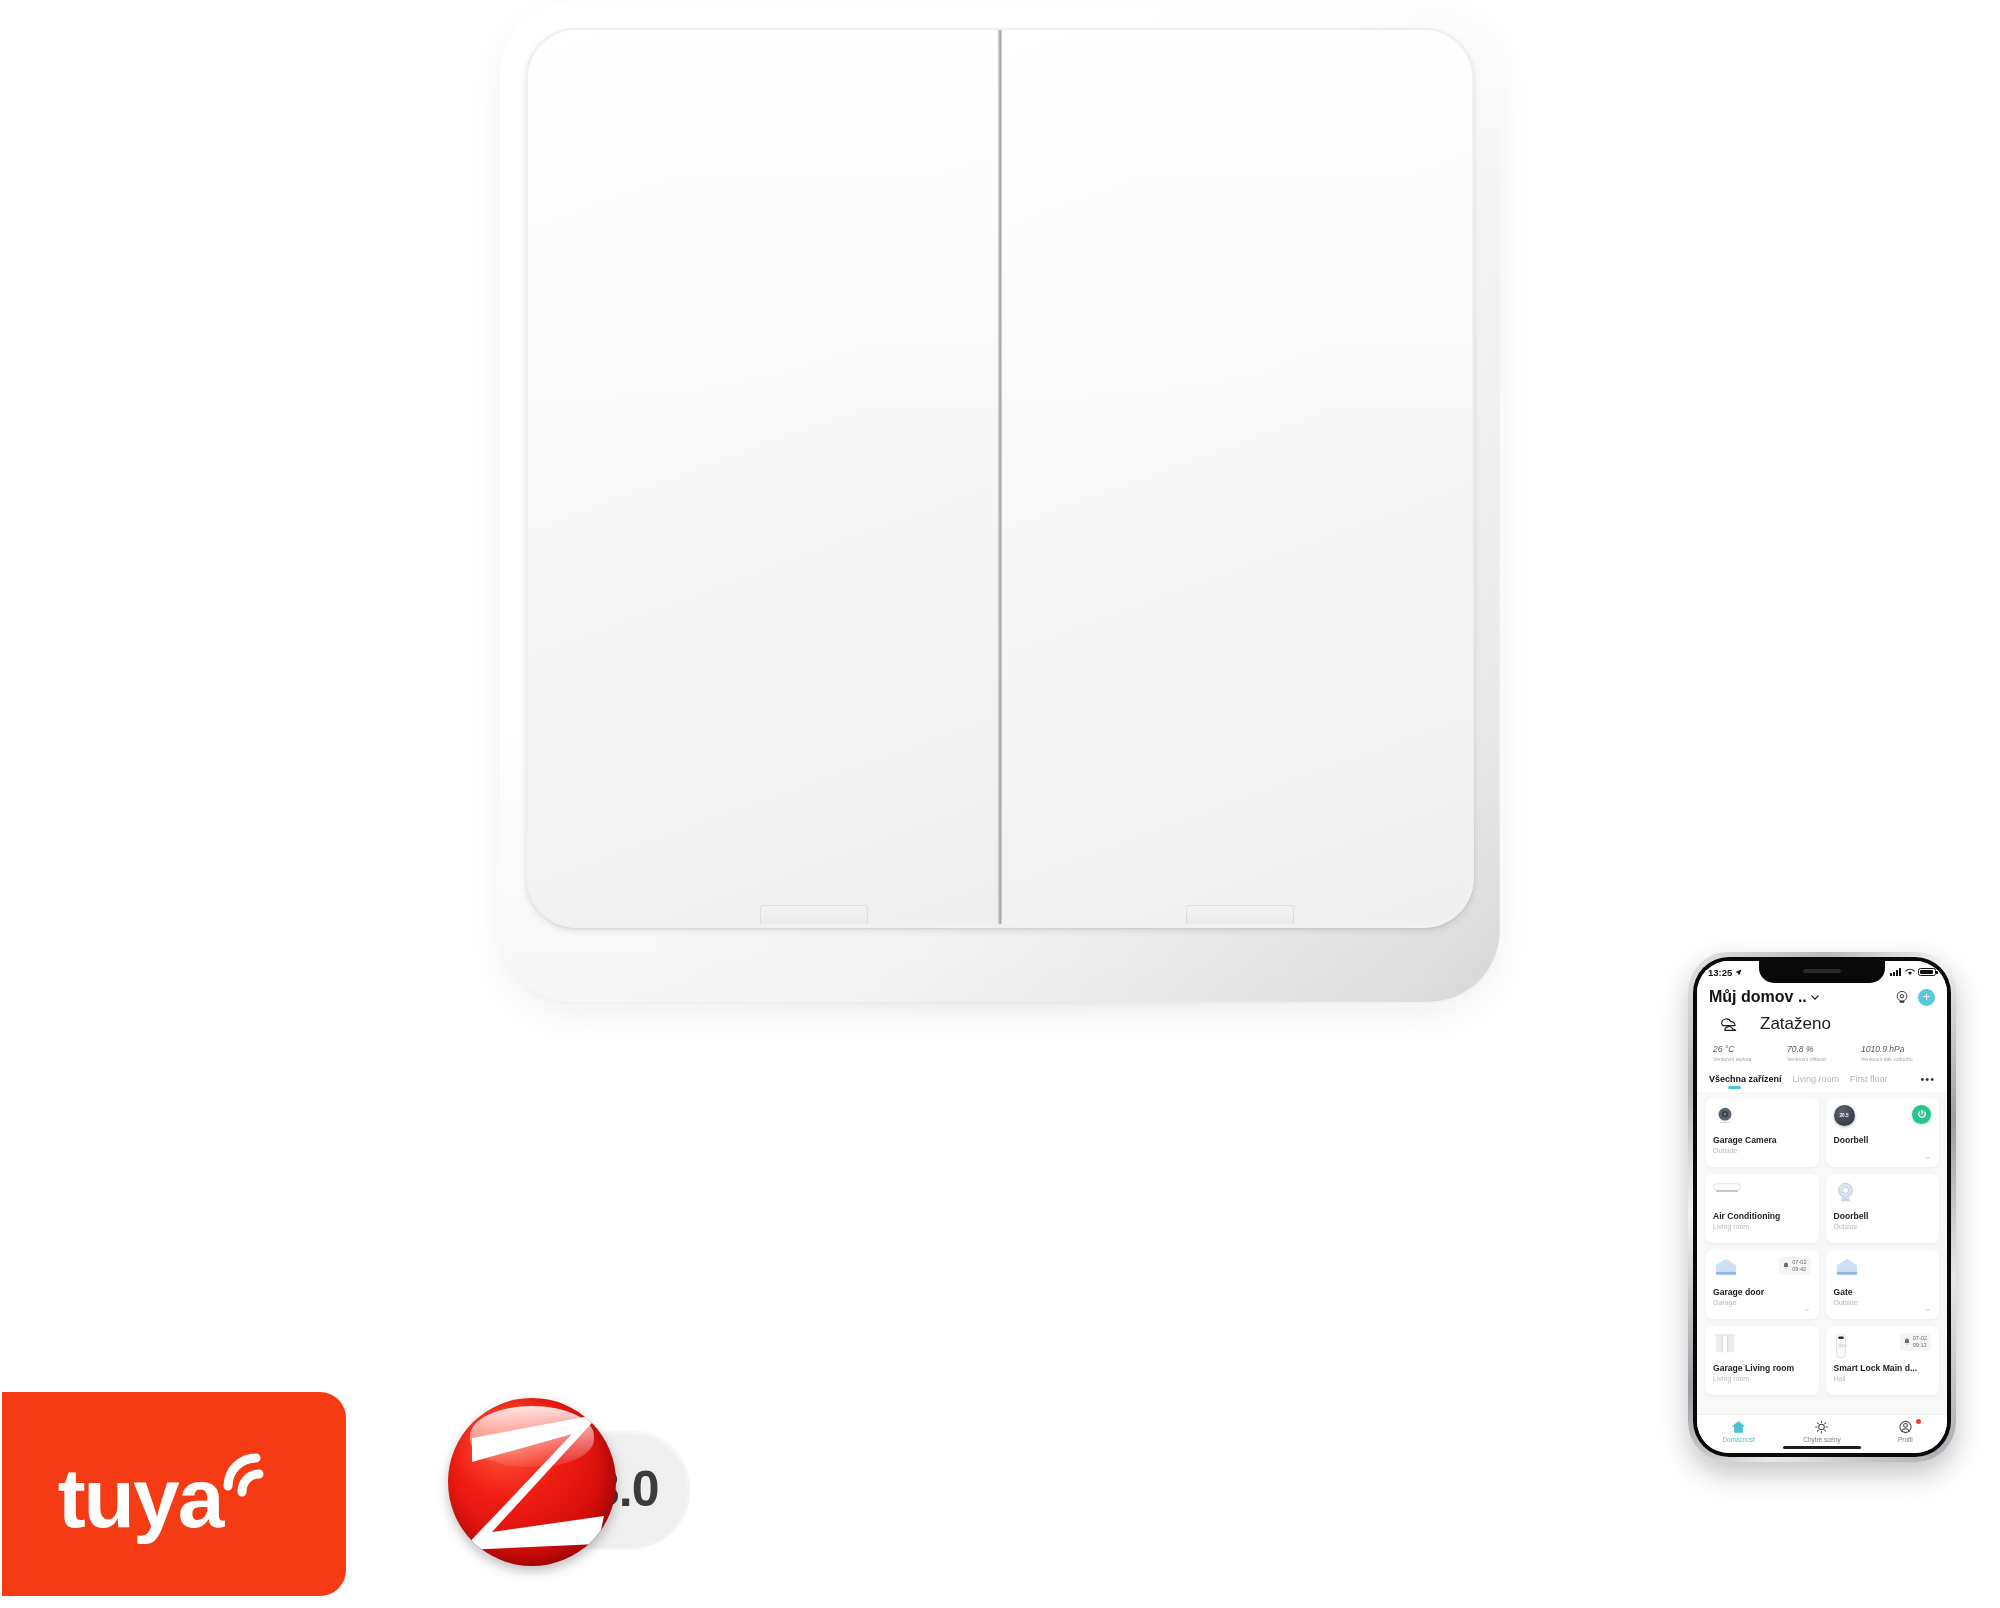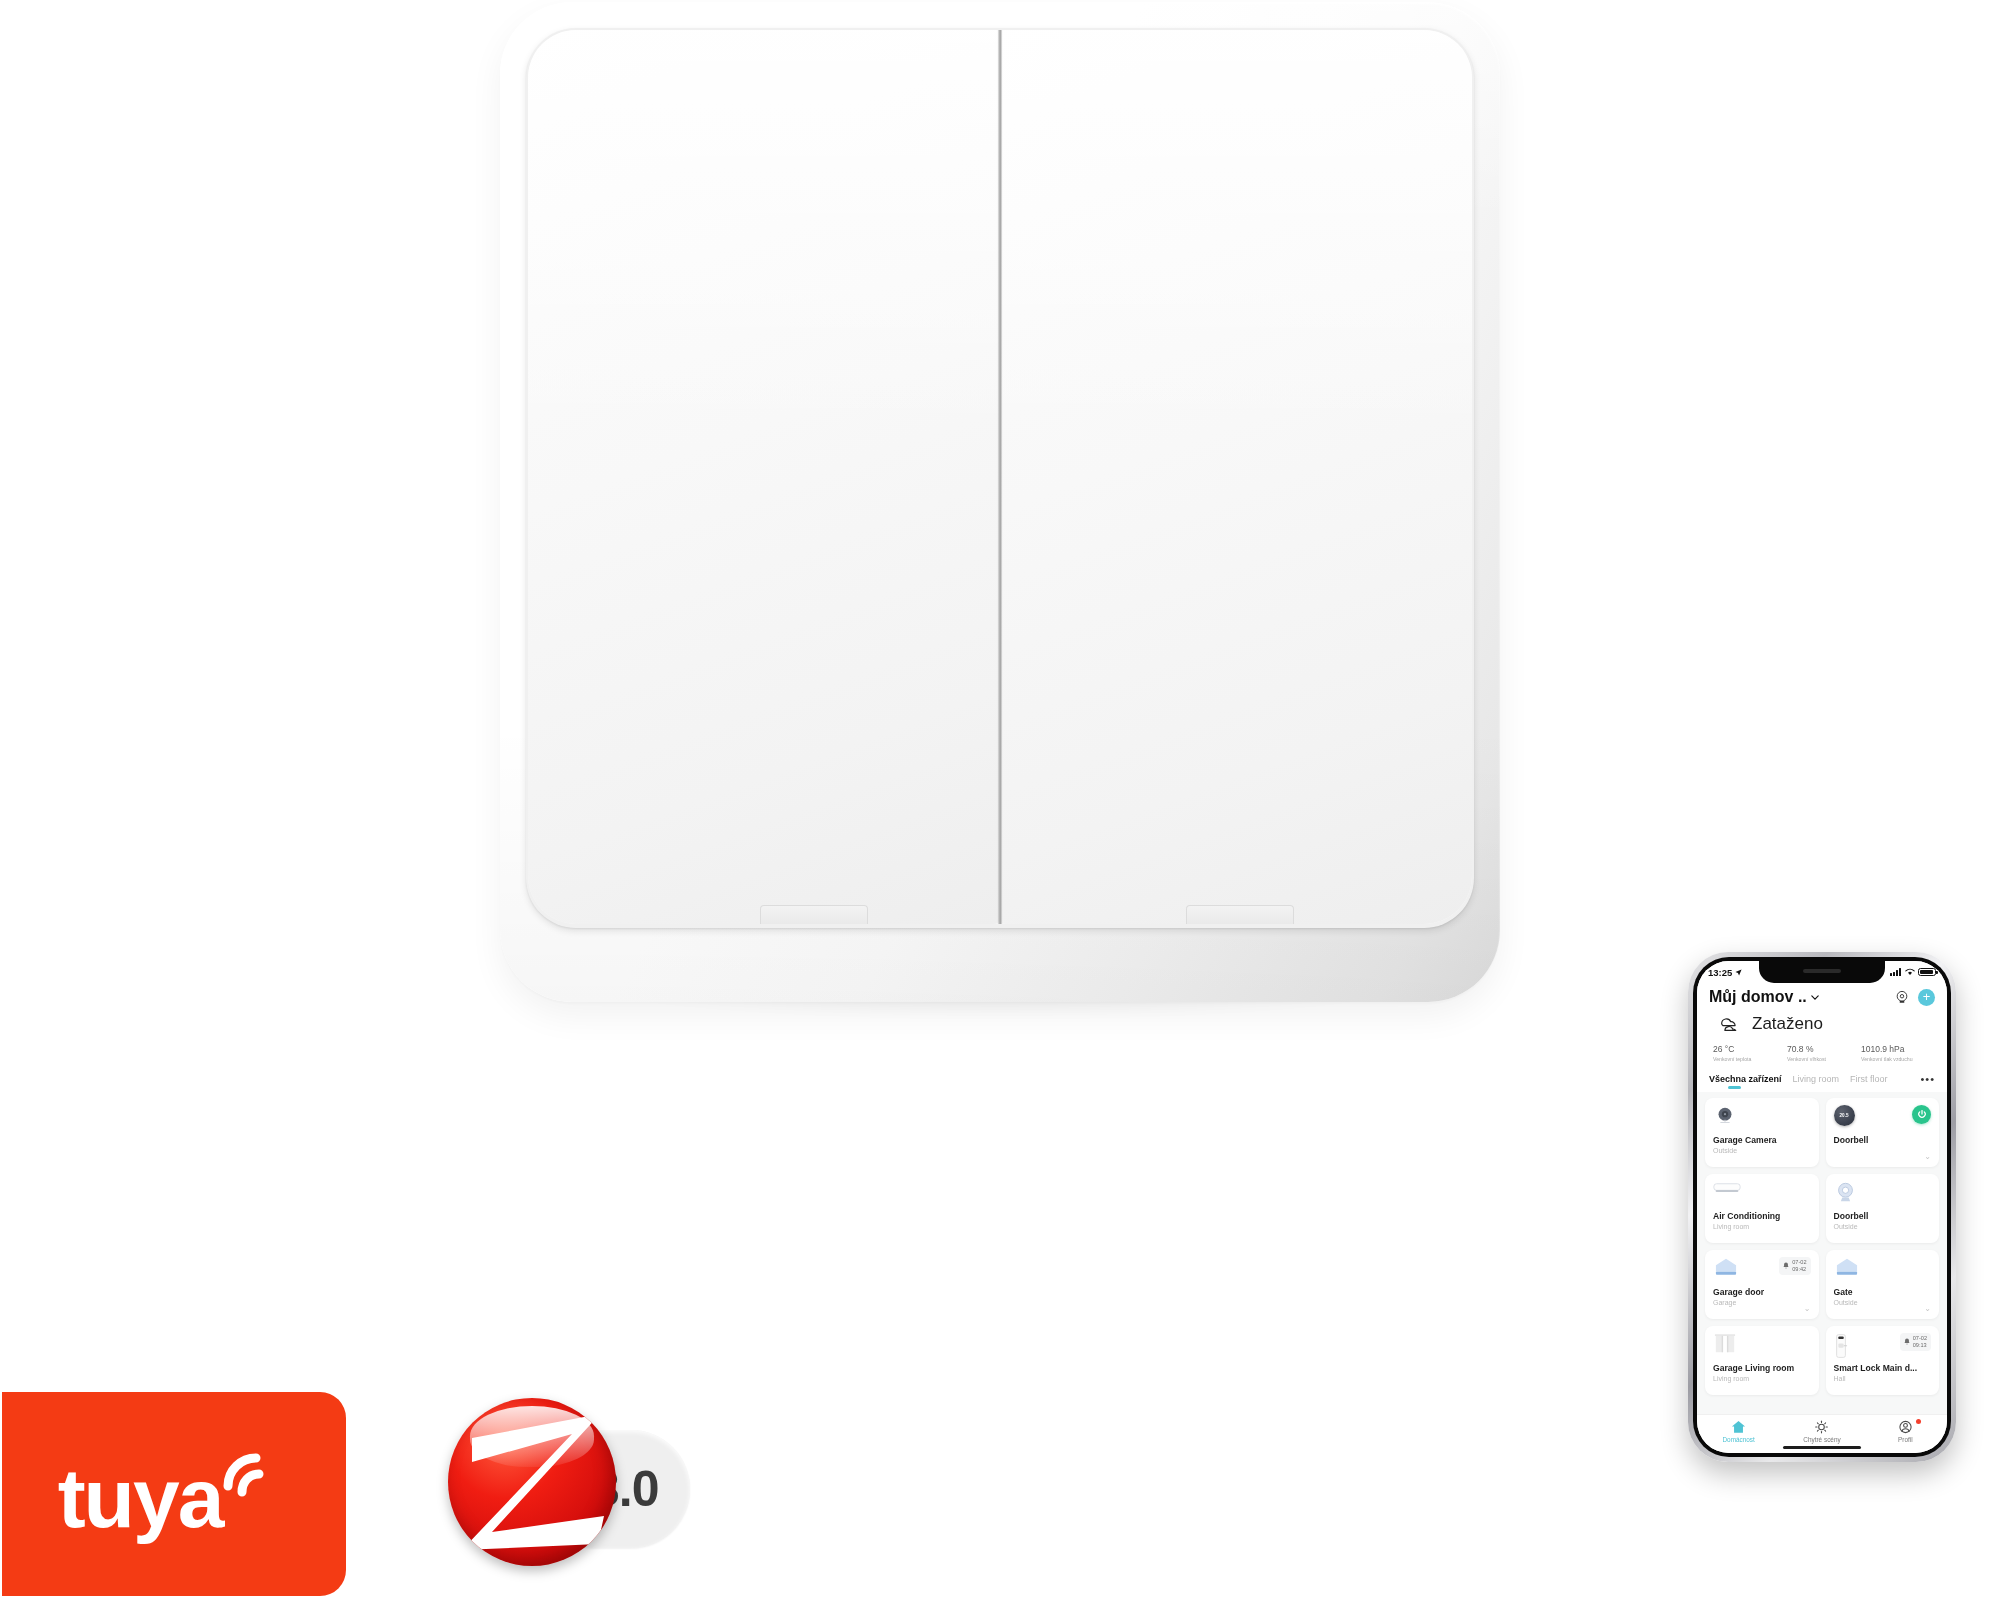--- a/index.html
+++ b/index.html
@@ -155,25 +155,25 @@
   .battery i { position:absolute; left:1px; top:1px; bottom:1px; width: 13px; background:#111; border-radius:1px; display:block; }
 
   .app-header { background: #fff; padding: 5px 12px 2px; flex: 0 0 auto; }
   .home-row { display: flex; align-items: center; justify-content: space-between; }
   .home-name { font-size: 16px; font-weight: 700; color: #111; display: flex; align-items: center; gap: 4px; }
   .home-actions { display: flex; align-items: center; gap: 9px; }
   .plus-btn {
     width: 17px; height: 17px; border-radius: 50%; background: #5ac8dc;
     color: #fff; font-size: 13px; line-height: 16px; text-align: center; font-weight: 400;
   }
-  .weather-row { display: flex; align-items: center; gap: 9px; margin-top: 7px; padding-left: 4px; }
+  .weather-row { display: flex; align-items: center; gap: 17px; margin-top: 7px; padding-left: 4px; }
   .weather-text { font-size: 17px; font-weight: 500; color: #1c1c1c; }
   .metrics { display: flex; margin-top: 9px; padding-left: 4px; }
   .metric { flex: 1; }
-  .metric-val { font-size: 8.5px; color: #5a5a5a; font-weight: 400; }
+  .metric-val { font-size: 8.5px; color: #5a5a5a; font-weight: 400; font-style: italic; }
   .metric-lbl { font-size: 5.2px; color: #a7a7a7; margin-top: 1.5px; }
 
   .tabs {
     display: flex; align-items: center; gap: 11px;
     padding: 9px 12px 0; background: #fff; flex: 0 0 auto;
   }
   .tab { font-size: 9px; color: #b6b6b6; white-space: nowrap; position: relative; padding-bottom: 7px; }
   .tab.active { color: #111; font-weight: 700; }
   .tab.active::after {
     content:""; position:absolute; left: 26%; bottom: 2px; width: 13px; height: 2.5px;

